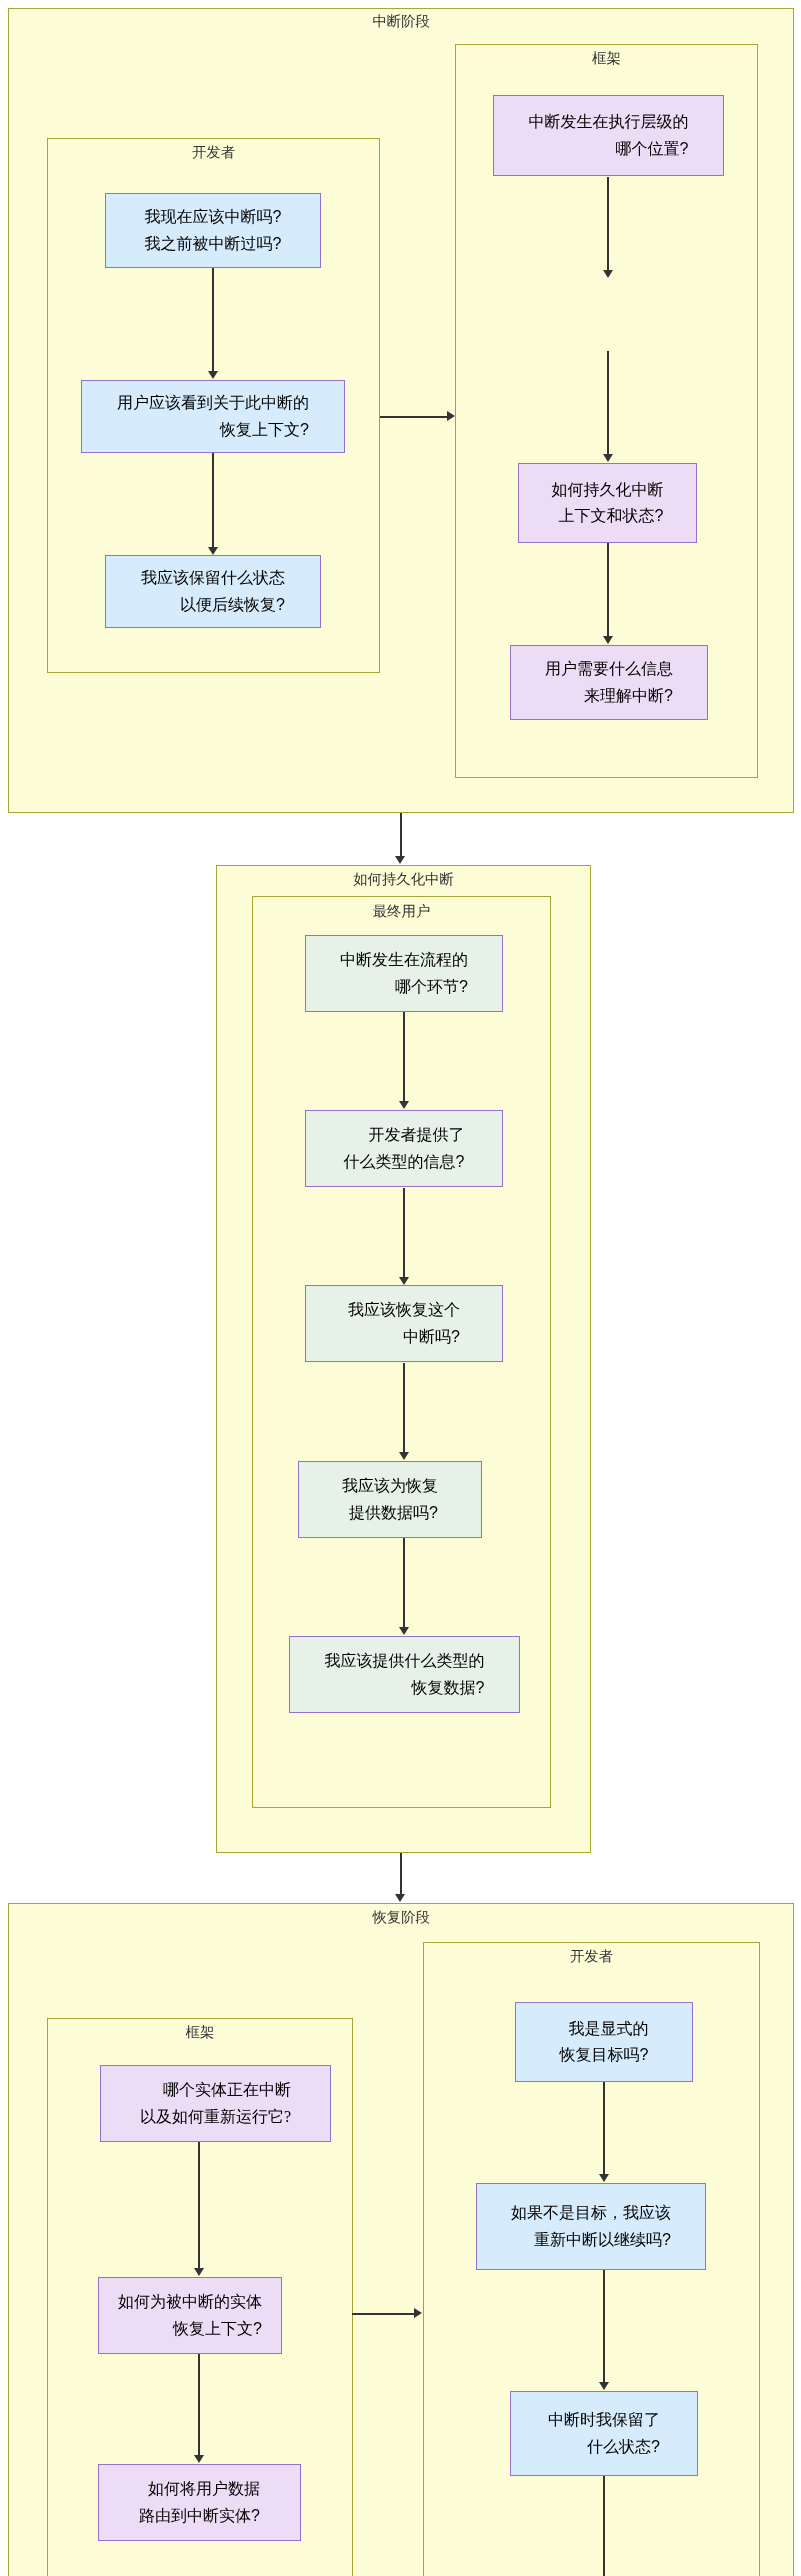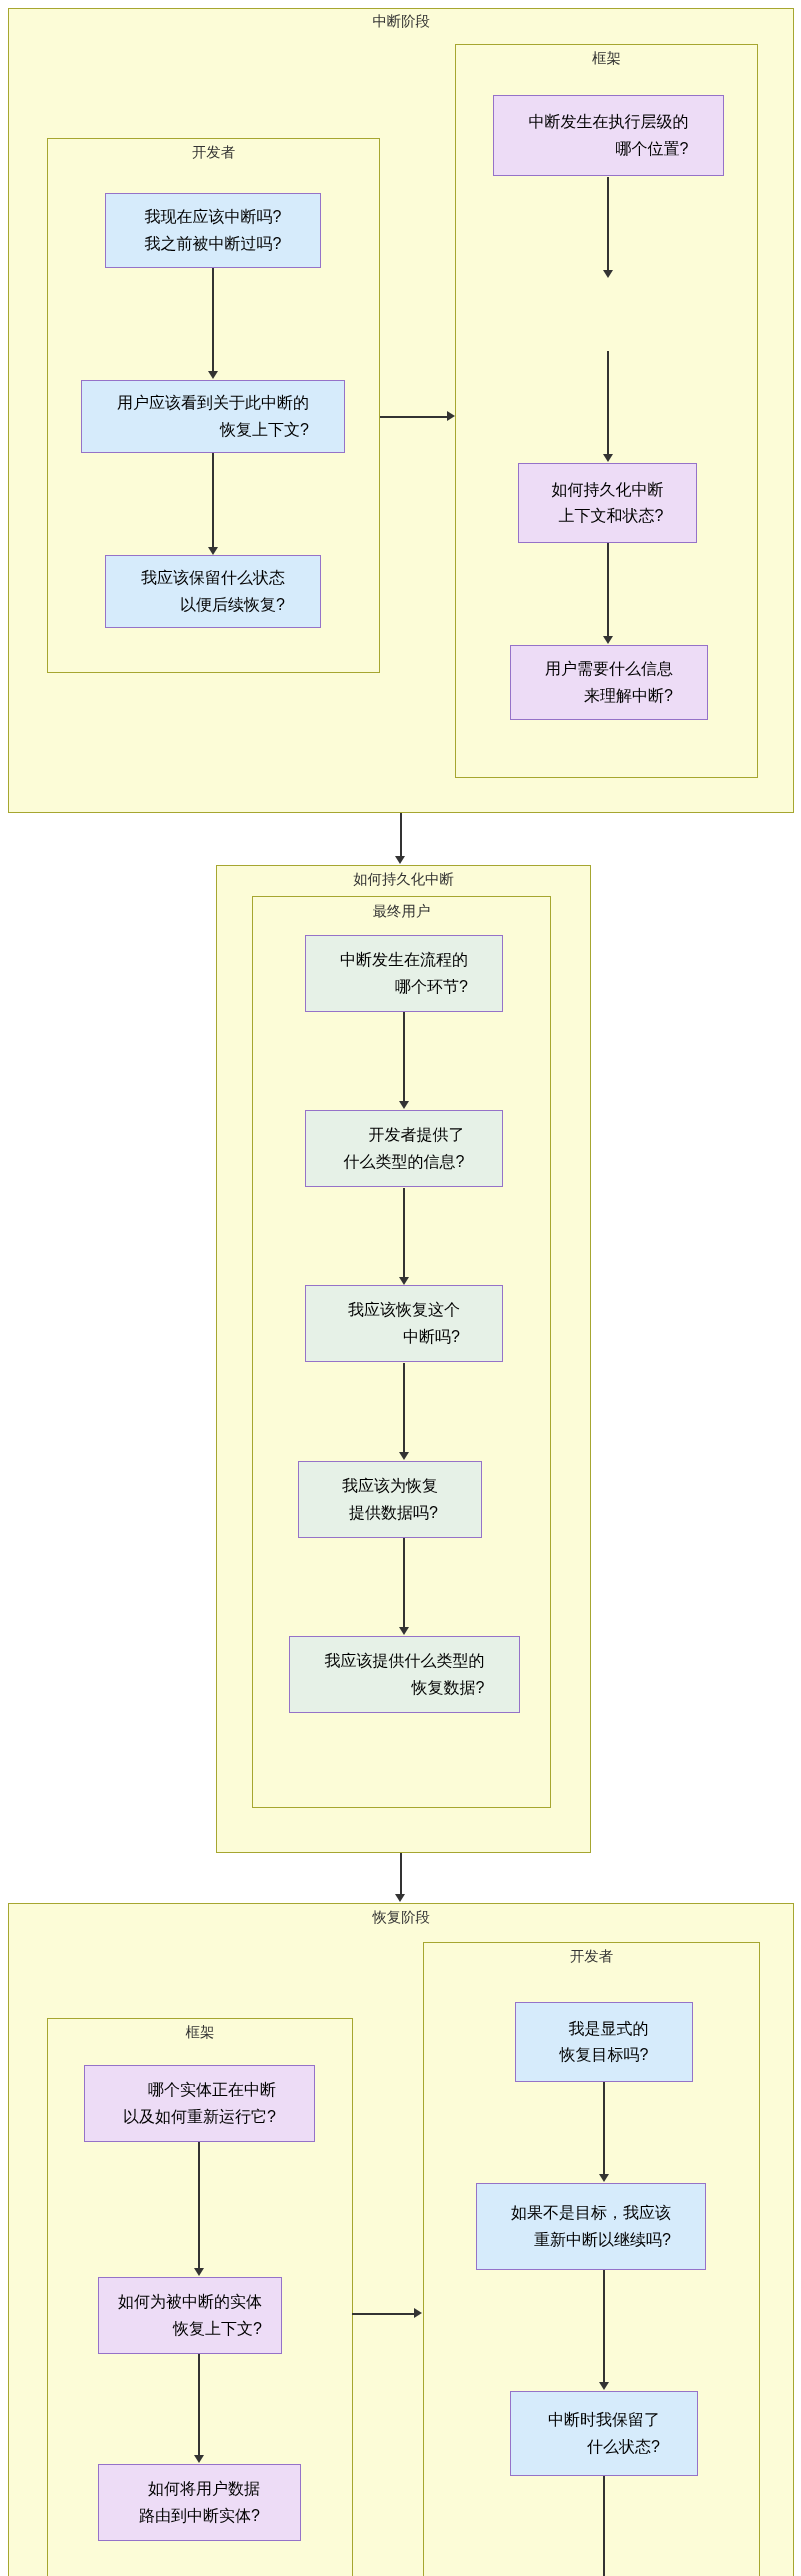--- a/index.html
+++ b/index.html
@@ -116,21 +116,21 @@
 
   <div class="vline" style="left:400px; top:1853px; height:42px;"></div>
   <div class="arr-d" style="left:395px; top:1894px;"></div>
 
   <div class="section" style="left:8.2px; top:1903px; width:786px; height:818px;"></div>
   <div class="ctitle" style="left:8.2px; top:1909px; width:786px;">恢复阶段</div>
 
   <div class="cluster" style="left:47px; top:2018px; width:306px; height:571px;"></div>
   <div class="ctitle" style="left:47px; top:2024px; width:306px;">框架</div>
 
-  <div class="node purple" style="left:84px; top:2065px; width:231px; height:77px;">哪个实体正在中断
+  <div class="node purple" style="left:100px; top:2065px; width:231px; height:77px;font-family:Liberation Serif, serif;">哪个实体正在中断
 以及如何重新运行它?</div>
   <div class="node purple" style="left:98px; top:2277px; width:184px; height:77px;">如何为被中断的实体
 恢复上下文?</div>
   <div class="node purple" style="left:98px; top:2464px; width:203px; height:77px;">如何将用户数据
 路由到中断实体?</div>
 
   <div class="vline" style="left:198px; top:2142px; height:127px;"></div>
   <div class="arr-d" style="left:194px; top:2268px;"></div>
   <div class="vline" style="left:198px; top:2354px; height:101px;"></div>
   <div class="arr-d" style="left:194px; top:2455px;"></div>

